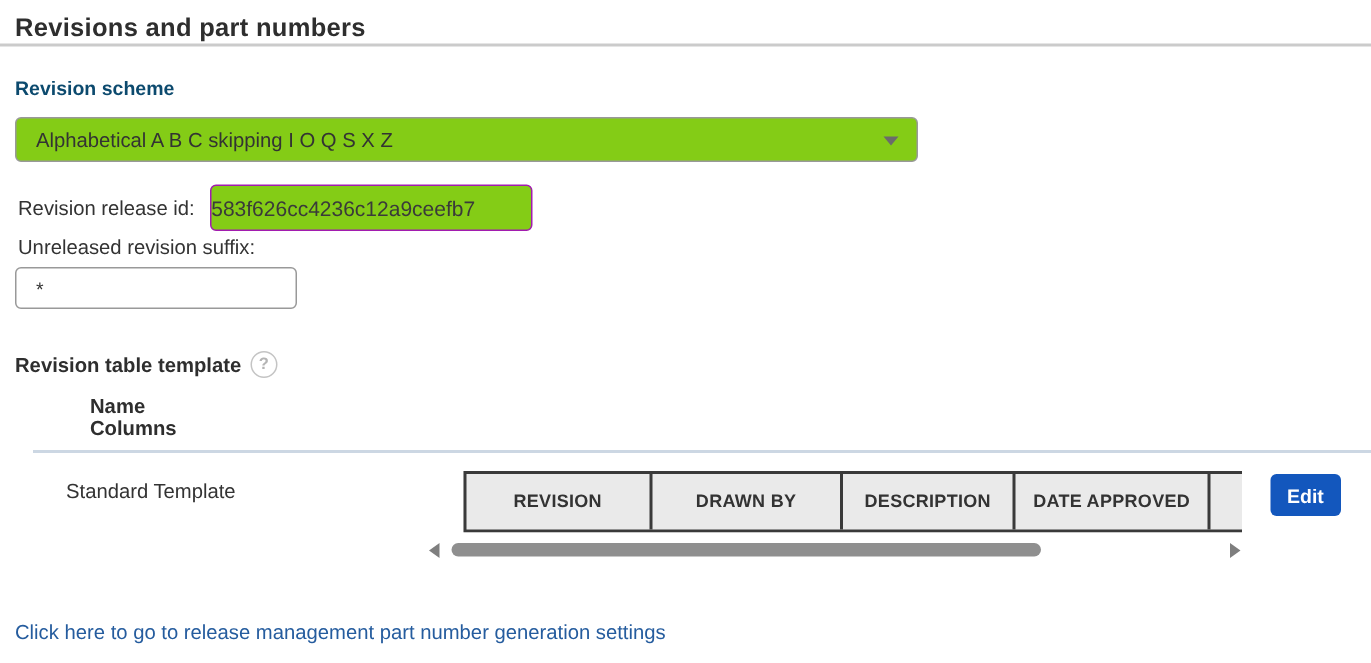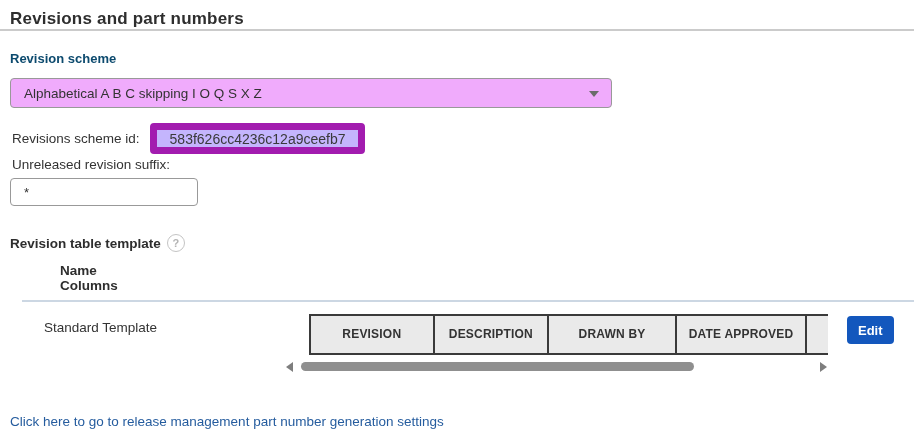--- a/index.html
+++ b/index.html
@@ -7,29 +7,29 @@
     font-family:"Liberation Sans","DejaVu Sans",sans-serif; color:#333; }
   :root { --primary-blue:#1357bd; --link-blue:#255c9e; }
 
   .page-header { height:31px; border-bottom:2px solid #cbcbcb; }
   .page-title { font-size:17px; font-weight:bold; color:#2e2e2e; padding:9px 0 0 10px; letter-spacing:.2px; }
 
   .field-label { font-size:13px; font-weight:bold; color:#0c4a6e; margin:20px 0 0 10px; }
   .field-label-plain { font-size:13.5px; font-weight:normal; color:#333; }
 
   .select-box { position:relative; margin:12px 0 0 10px; width:602px; height:30px;
-    border:1px solid #999; border-radius:4px; background:#f0abfc; display:flex; align-items:center;
+    border:1px solid #999; border-radius:4px; background:#84cc16; display:flex; align-items:center;
     padding-left:13px; font-size:13.5px; color:#333; cursor:pointer; }
   .chevron-down { position:absolute; right:12px; top:12px; width:0; height:0;
     border-left:5px solid transparent; border-right:5px solid transparent; border-top:6px solid #6b6b6b; }
 
   .id-row { display:flex; align-items:center; margin:15px 0 0 12px; }
-  .id-box { margin-left:10px; width:215px; height:31px; background:#c4b5fd;
-    border:7px solid #a21caf; border-radius:4px; font-size:14px; color:#3a3a3a;
-    padding-left:13px; font-family:inherit; }
+  .id-box { margin-left:10px; width:215px; height:31px; background:#84cc16;
+    border:1px solid #a21caf; border-radius:4px; font-size:14px; color:#3a3a3a;
+    font-family:inherit; }
   .btn-blue { margin-left:7px; height:31px; padding:0 14px; background:var(--primary-blue);
     border:none; border-radius:4px; color:#fff; font-size:13.5px; font-weight:bold;
     font-family:inherit; cursor:pointer; }
 
   .suffix-label { margin:3px 0 0 12px; }
   .suffix-input { display:block; margin:6px 0 0 10px; width:188px; height:28px;
     border:1px solid #999; border-radius:4px; font-size:13px; color:#333;
     padding-left:13px; font-family:inherit; }
 
   .rtt-heading { display:flex; align-items:center; margin:28px 0 0 10px; }
@@ -78,21 +78,21 @@
 </header>
 
 <div class="field-label">Revision scheme</div>
 
 <div class="select-box">
   <span>Alphabetical A B C skipping I O Q S X Z</span>
   <span class="chevron-down"></span>
 </div>
 
 <div class="id-row">
-  <span class="field-label-plain">Revisions scheme id:</span>
+  <span class="field-label-plain">Revision release id:</span>
   <input class="id-box" type="text" readonly="" value="583f626cc4236c12a9ceefb7" style="">
 </div>
 
 <div class="field-label-plain suffix-label">Unreleased revision suffix:</div>
 <input class="suffix-input" type="text" value="*" style="">
 
 <div class="rtt-heading">
   <span class="rtt-label">Revision table template</span>
   <span class="help-icon">?</span>
 </div>
@@ -103,22 +103,22 @@
 </div>
 <div class="tpl-separator"></div>
 
 <div class="tpl-row">
   <div class="tpl-row-name">Standard Template</div>
 
   <div class="preview-wrap">
     <div class="preview-clip">
       <div class="preview-table">
         <div class="pv-cell pv-c0">REVISION</div>
+        <div class="pv-cell pv-c2">DRAWN BY</div>
         <div class="pv-cell pv-c1">DESCRIPTION</div>
-        <div class="pv-cell pv-c2">DRAWN BY</div>
         <div class="pv-cell pv-c3">DATE APPROVED</div>
         <div class="pv-cell pv-c4"></div>
       </div>
     </div>
     <div class="preview-scrollbar">
       <span class="scroll-left-arrow"></span>
       <span class="scroll-thumb"></span>
       <span class="scroll-right-arrow"></span>
     </div>
   </div>

